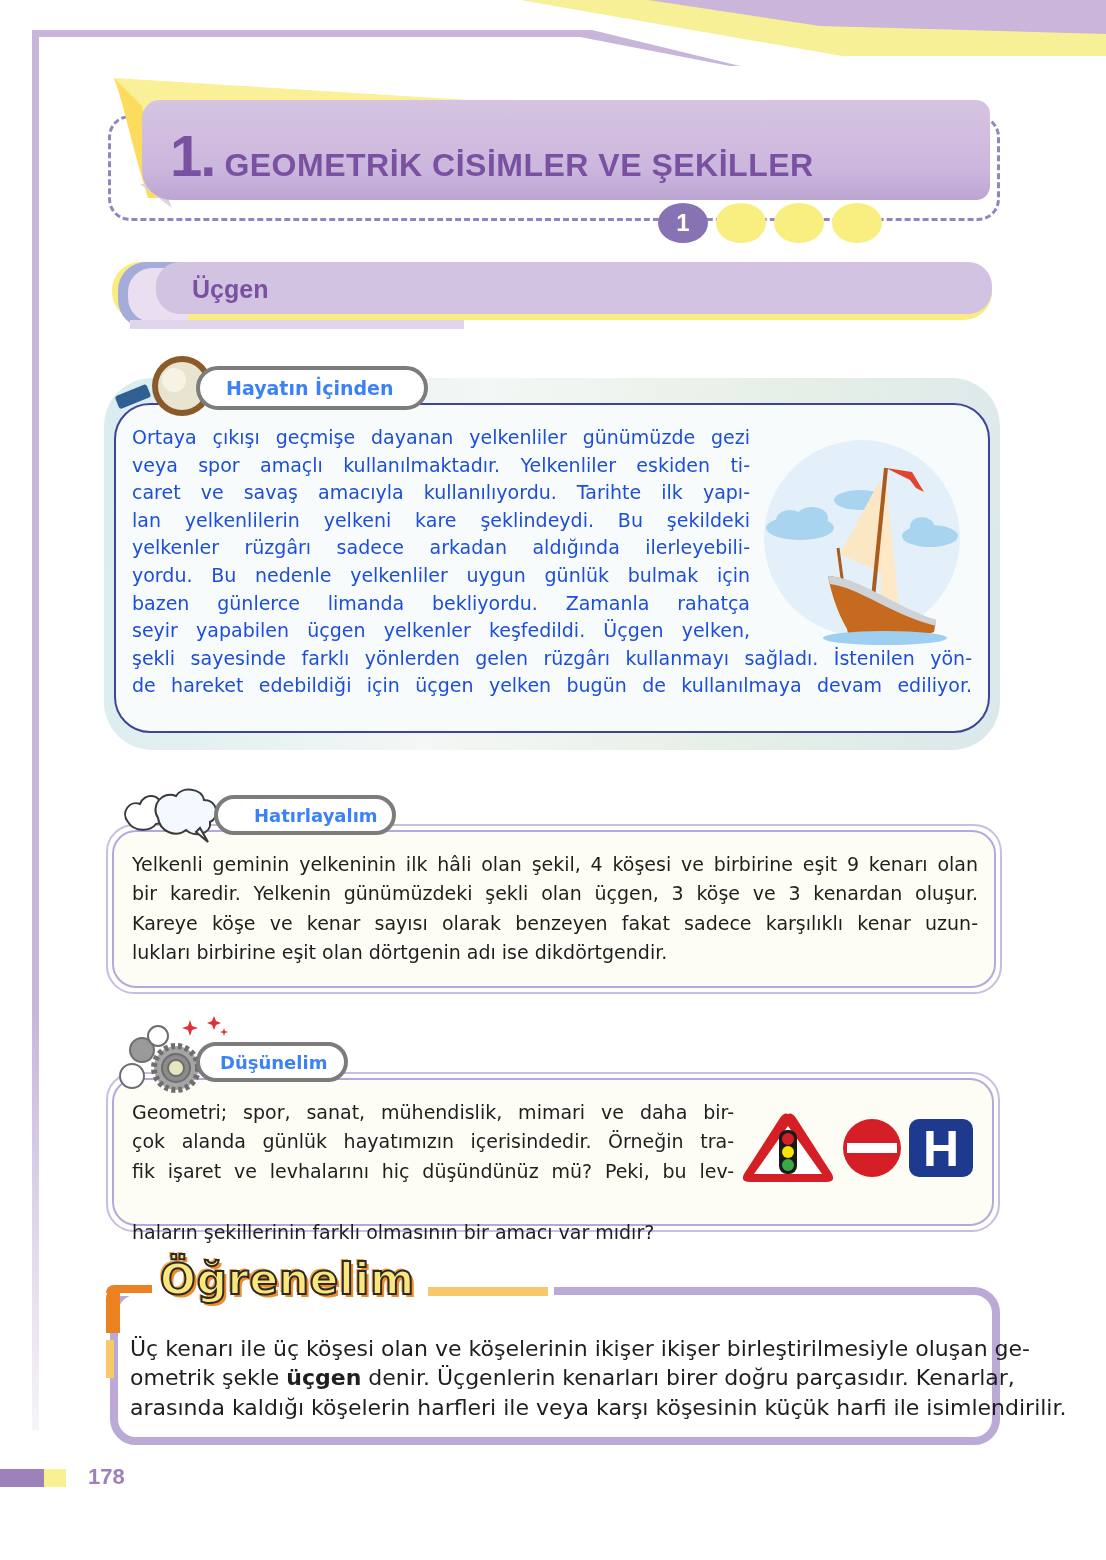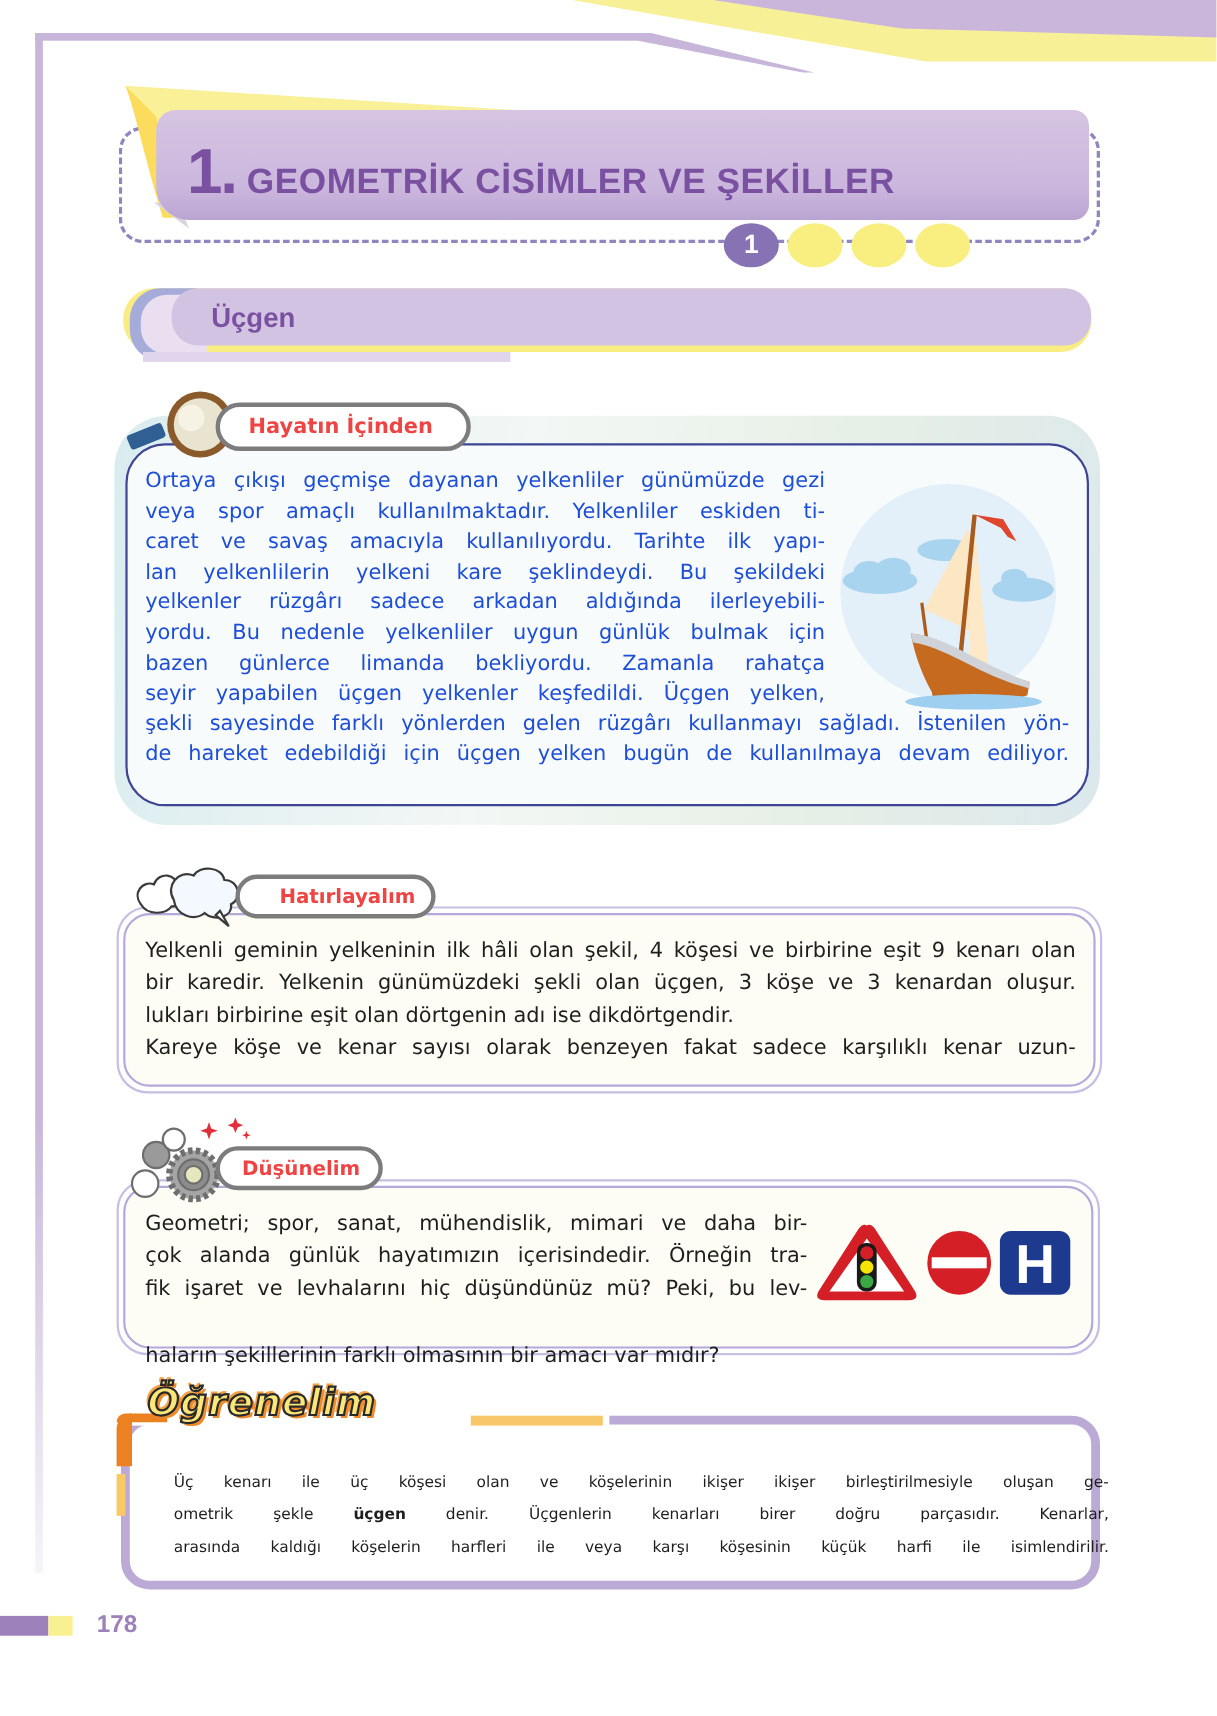--- a/index.html
+++ b/index.html
@@ -33,21 +33,21 @@
   .sub-text { left: 192px; top: 275px; font-size: 25px; font-weight: bold; color: #7a51a1; font-family: "Liberation Sans", sans-serif; }
 
   
   .box1-outer { left: 104px; top: 378px; width: 896px; height: 372px; border-radius: 48px; background: linear-gradient(100deg, #d9ecef 0%, #f3f7f5 40%, #e7f0e6 70%, #dbe8ec 100%); }
   .box1-inner { left: 114px; top: 403px; width: 876px; height: 330px; border: 2px solid #3d4594; border-radius: 36px; background: #f8fbfb; }
   .box1-text { left: 132px; top: 424px; width: 840px; font-size: 19px; line-height: 27.6px; color: #1d4ed8; }
   .box1-text .narrow { width: 618px; text-align: justify; text-align-last: justify; }
   .box1-text .line { display: block; white-space: nowrap; }
   .boat-wrap { left: 760px; top: 428px; width: 200px; height: 220px; }
 
-  .tag { background: #fff; border: 4px solid #7c7c7c; border-radius: 22px; color: #ef4444; font-weight: bold; font-family: "DejaVu Sans", sans-serif; display: flex; align-items: center; }
+  .tag { background: #fff; border: 4px solid #7c7c7c; border-radius: 22px; color: #3b82f6; font-weight: bold; font-family: "DejaVu Sans", sans-serif; display: flex; align-items: center; }
   .tag1 { left: 196px; top: 366px; width: 232px; height: 44px; font-size: 19px; padding-left: 26px; }
   .magnifier { left: 112px; top: 354px; width: 104px; height: 64px; }
 
   
   .box2-outer { left: 106px; top: 824px; width: 896px; height: 170px; border: 2px solid #c8bde2; border-radius: 28px; }
   .box2-inner { left: 112px; top: 830px; width: 884px; height: 158px; border: 2px solid #b5a8da; border-radius: 24px; background: #fdfdf5; }
   .box2-text { left: 132px; top: 850px; width: 846px; font-size: 19px; line-height: 29.4px; color: #1e1e1e; }
   .box2-text .line { display: block; text-align: justify; text-align-last: justify; white-space: nowrap; }
   .box2-text .line.last { text-align-last: left; }
   .tag2 { left: 214px; top: 795px; width: 182px; height: 40px; font-size: 18px; padding-left: 36px; }
@@ -57,28 +57,28 @@
   .box3-outer { left: 106px; top: 1072px; width: 894px; height: 160px; border: 2px solid #c8bde2; border-radius: 28px; }
   .box3-inner { left: 112px; top: 1078px; width: 882px; height: 148px; border: 2px solid #b5a8da; border-radius: 24px; background: #fdfdf5; }
   .box3-text { left: 132px; top: 1098px; width: 602px; font-size: 19px; line-height: 29.4px; color: #1e1e1e; }
   .box3-text .line { display: block; text-align: justify; text-align-last: justify; white-space: nowrap; }
   .box3-text .line.last { text-align-last: left; margin-top: 32px; }
   .tag3 { left: 196px; top: 1042px; width: 152px; height: 40px; font-size: 18px; padding-left: 20px; }
   .gears { left: 118px; top: 1014px; width: 116px; height: 80px; }
   .signs { left: 740px; top: 1108px; width: 240px; height: 80px; display: flex; align-items: center; gap: 6px; }
 
   
-  .learn-title { left: 134px; top: 1255px; font-size: 34px; font-weight: bold; font-family: "DejaVu Sans", sans-serif; color: #fbe67a; -webkit-text-stroke: 2px #2a2a2a; text-shadow: 0 0 0 #ef8a2a, 3px 3px 0 #f08b2b, -2px -2px 0 #f5a445; letter-spacing: 1px; font-style: italic; }
+  .learn-title { left: 160px; top: 1255px; font-size: 42px; font-weight: bold; font-family: "DejaVu Sans", sans-serif; color: #fbe67a; -webkit-text-stroke: 2px #2a2a2a; text-shadow: 0 0 0 #ef8a2a, 3px 3px 0 #f08b2b, -2px -2px 0 #f5a445; letter-spacing: 1px; }
   .learn-yellow-bar { left: 428px; top: 1287px; width: 120px; height: 9px; background: #f7c86a; }
   .learn-purple { left: 110px; top: 1287px; width: 890px; height: 158px; border: 8px solid #bcaad6; border-left-width: 8px; border-radius: 26px; border-top-color: #bcaad6; }
   .learn-purple-mask { left: 110px; top: 1280px; width: 444px; height: 16px; background: #fff; }
   .learn-orange { left: 106px; top: 1285px; width: 14px; height: 48px; background: #ec8121; border-radius: 14px 0 0 0; }
   .learn-orange-top { left: 106px; top: 1285px; width: 46px; height: 8px; background: #ec8121; border-radius: 8px 0 0 0; }
   .learn-lightorange { left: 106px; top: 1340px; width: 8px; height: 38px; background: #f8c964; }
-  .learn-text { left: 130px; top: 1334px; width: 850px; font-size: 14px; line-height: 29.4px; color: #1e1e1e; margin-left: 28px; }
+  .learn-text { left: 130px; top: 1334px; width: 850px; font-size: 22px; line-height: 29.4px; color: #1e1e1e; }
   .learn-text .line { display: block; text-align: justify; text-align-last: justify; white-space: nowrap; }
   .learn-text b { font-weight: bold; }
 
   
   .foot-purple { left: 0; top: 1469px; width: 44px; height: 18px; background: #9c81bb; }
   .foot-yellow { left: 44px; top: 1469px; width: 22px; height: 18px; background: #f9f191; }
   .page-num { left: 88px; top: 1464px; font-size: 22px; font-weight: bold; color: #9c81bb; font-family: "Liberation Sans", sans-serif; text-align: right; }
 </style>
 </head>
 <body>
@@ -159,22 +159,22 @@
   <circle cx="70" cy="32" r="24" fill="#e9e4cf"></circle>
   <circle cx="62" cy="26" r="12" fill="#f7f3e4"></circle>
 </svg>
 <div class="abs tag tag1">Hayatın İçinden</div>
 
 <div class="abs box2-outer"></div>
 <div class="abs box2-inner"></div>
 <div class="abs box2-text">
   <span class="line">Yelkenli geminin yelkeninin ilk hâli olan şekil, 4 köşesi ve birbirine eşit 9 kenarı olan</span>
   <span class="line">bir karedir. Yelkenin günümüzdeki şekli olan üçgen, 3 köşe ve 3 kenardan oluşur.</span>
+  <span class="line">Kareye köşe ve kenar sayısı olarak benzeyen fakat sadece karşılıklı kenar uzun-</span>
   <span class="line last">lukları birbirine eşit olan dörtgenin adı ise dikdörtgendir.</span>
-  <span class="line">Kareye köşe ve kenar sayısı olarak benzeyen fakat sadece karşılıklı kenar uzun-</span>
 </div>
 <svg class="abs clouds" viewBox="0 0 104 62">
   <g fill="#ffffff" stroke="#3a3a3a" stroke-width="2">
     <path d="M8,40 C0,30 10,18 20,22 C24,10 42,12 40,24 C48,26 46,42 36,42 C30,50 14,50 8,40 Z"></path>
     <path d="M38,36 C30,24 42,8 56,14 C62,4 82,6 84,18 C98,18 100,36 90,40 C92,52 74,56 66,48 C56,56 40,50 38,36 Z" fill="#f4f8ff"></path>
     <path d="M76,50 L88,60 L80,46 Z"></path>
   </g>
 </svg>
 <div class="abs tag tag2">Hatırlayalım</div>
 

